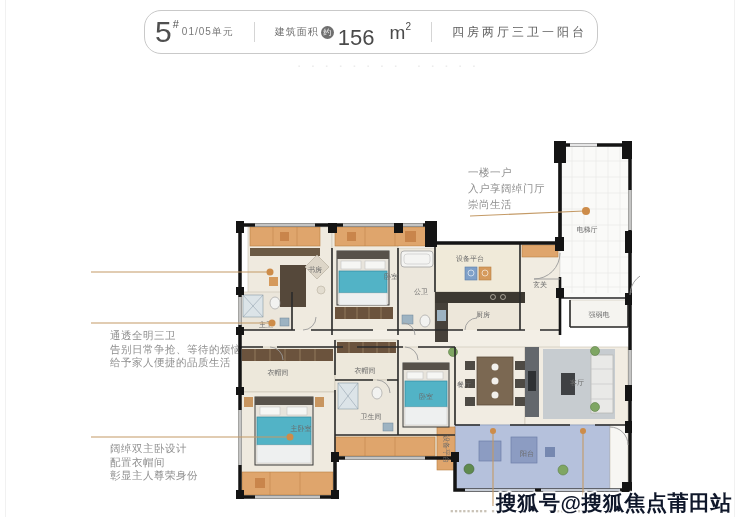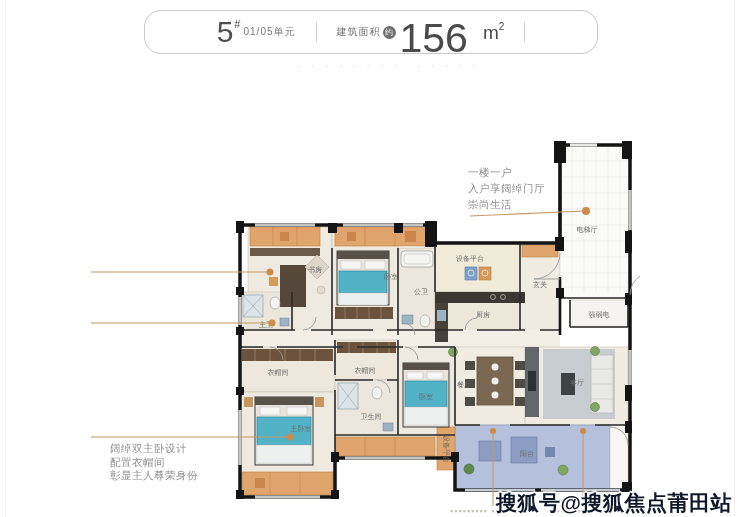--- a/index.html
+++ b/index.html
@@ -11,21 +11,21 @@
     border-radius:17px;background:#fff;display:flex;align-items:center;justify-content:center;gap:20px;}
   .hgroup{display:flex;align-items:flex-start;color:#4f4f4f;}
   .b5{font-size:30px;line-height:32px;font-weight:500;}
   .bsup{font-size:11px;margin-top:2px;margin-left:1px;}
   .bunit{font-size:10px;color:#787878;margin-top:9px;margin-left:3px;letter-spacing:1px;text-align:center;}
   .hdiv{width:1px;height:20px;background:#d5d5d5;}
   .agroup{display:flex;align-items:center;color:#4a4a4a;text-align:right;}
   .alabel{font-size:10px;color:#6d6d6d;letter-spacing:1px;}
   .acircle{width:13px;height:13px;border-radius:50%;background:#6f6f6f;color:#fff;font-size:8px;
     display:flex;align-items:center;justify-content:center;margin:0 4px 0 2px;}
-  .aval{font-size:41px;font-weight:500;line-height:32px;margin-top:12px;}
+  .aval{font-size:22px;font-weight:500;line-height:32px;margin-top:12px;}
   .aunit{font-size:19px;margin-left:15px;}
   .asup{font-size:10px;vertical-align:9px;}
   .hlayout{font-size:12px;color:#5f5f5f;letter-spacing:3px;}
   
   .faint-row{position:absolute;top:63px;left:298px;display:flex;gap:16px;color:#ececec;font-size:6px;letter-spacing:5px;}
   .frag{position:absolute;top:506px;height:11px;overflow:hidden;font-size:9px;color:#c9c2b6;letter-spacing:1px;}
   .frag-left{left:450px;}
   .frag-right{left:552px;}
   
   .ann{position:absolute;color:#8f8f8f;font-size:10.5px;line-height:13.5px;letter-spacing:0.5px;}
@@ -56,27 +56,33 @@
       <span class="bunit">01/05单元</span>
     </div>
     <div class="hdiv"></div>
     <div class="agroup">
       <span class="alabel">建筑面积</span>
       <span class="acircle">约</span>
       <span class="aval">156</span>
       <span class="aunit"><span>m</span><span class="asup">2</span></span>
     </div>
     <div class="hdiv"></div>
+    <div class="hlayout">四房两厅三卫一阳台</div>
   </div>
 
   <div class="faint-row">
     <span>▪ ▪ ▪ ▪ ▪ ▪ ▪ ▪</span>
     <span>▪ ▪ ▪ ▪ ▪</span>
   </div>
 
+  <div class="ann ann-l2">
+    <div>通透全明三卫</div>
+    <div>告别日常争抢、等待的烦恼</div>
+    <div>给予家人便捷的品质生活</div>
+  </div>
   <div class="ann ann-l3">
     <div>阔绰双主卧设计</div>
     <div>配置衣帽间</div>
     <div>彰显主人尊荣身份</div>
   </div>
 
   <div class="ann ann-r">
     <div>一楼一户</div>
     <div>入户享阔绰门厅</div>
     <div>崇尚生活</div>

